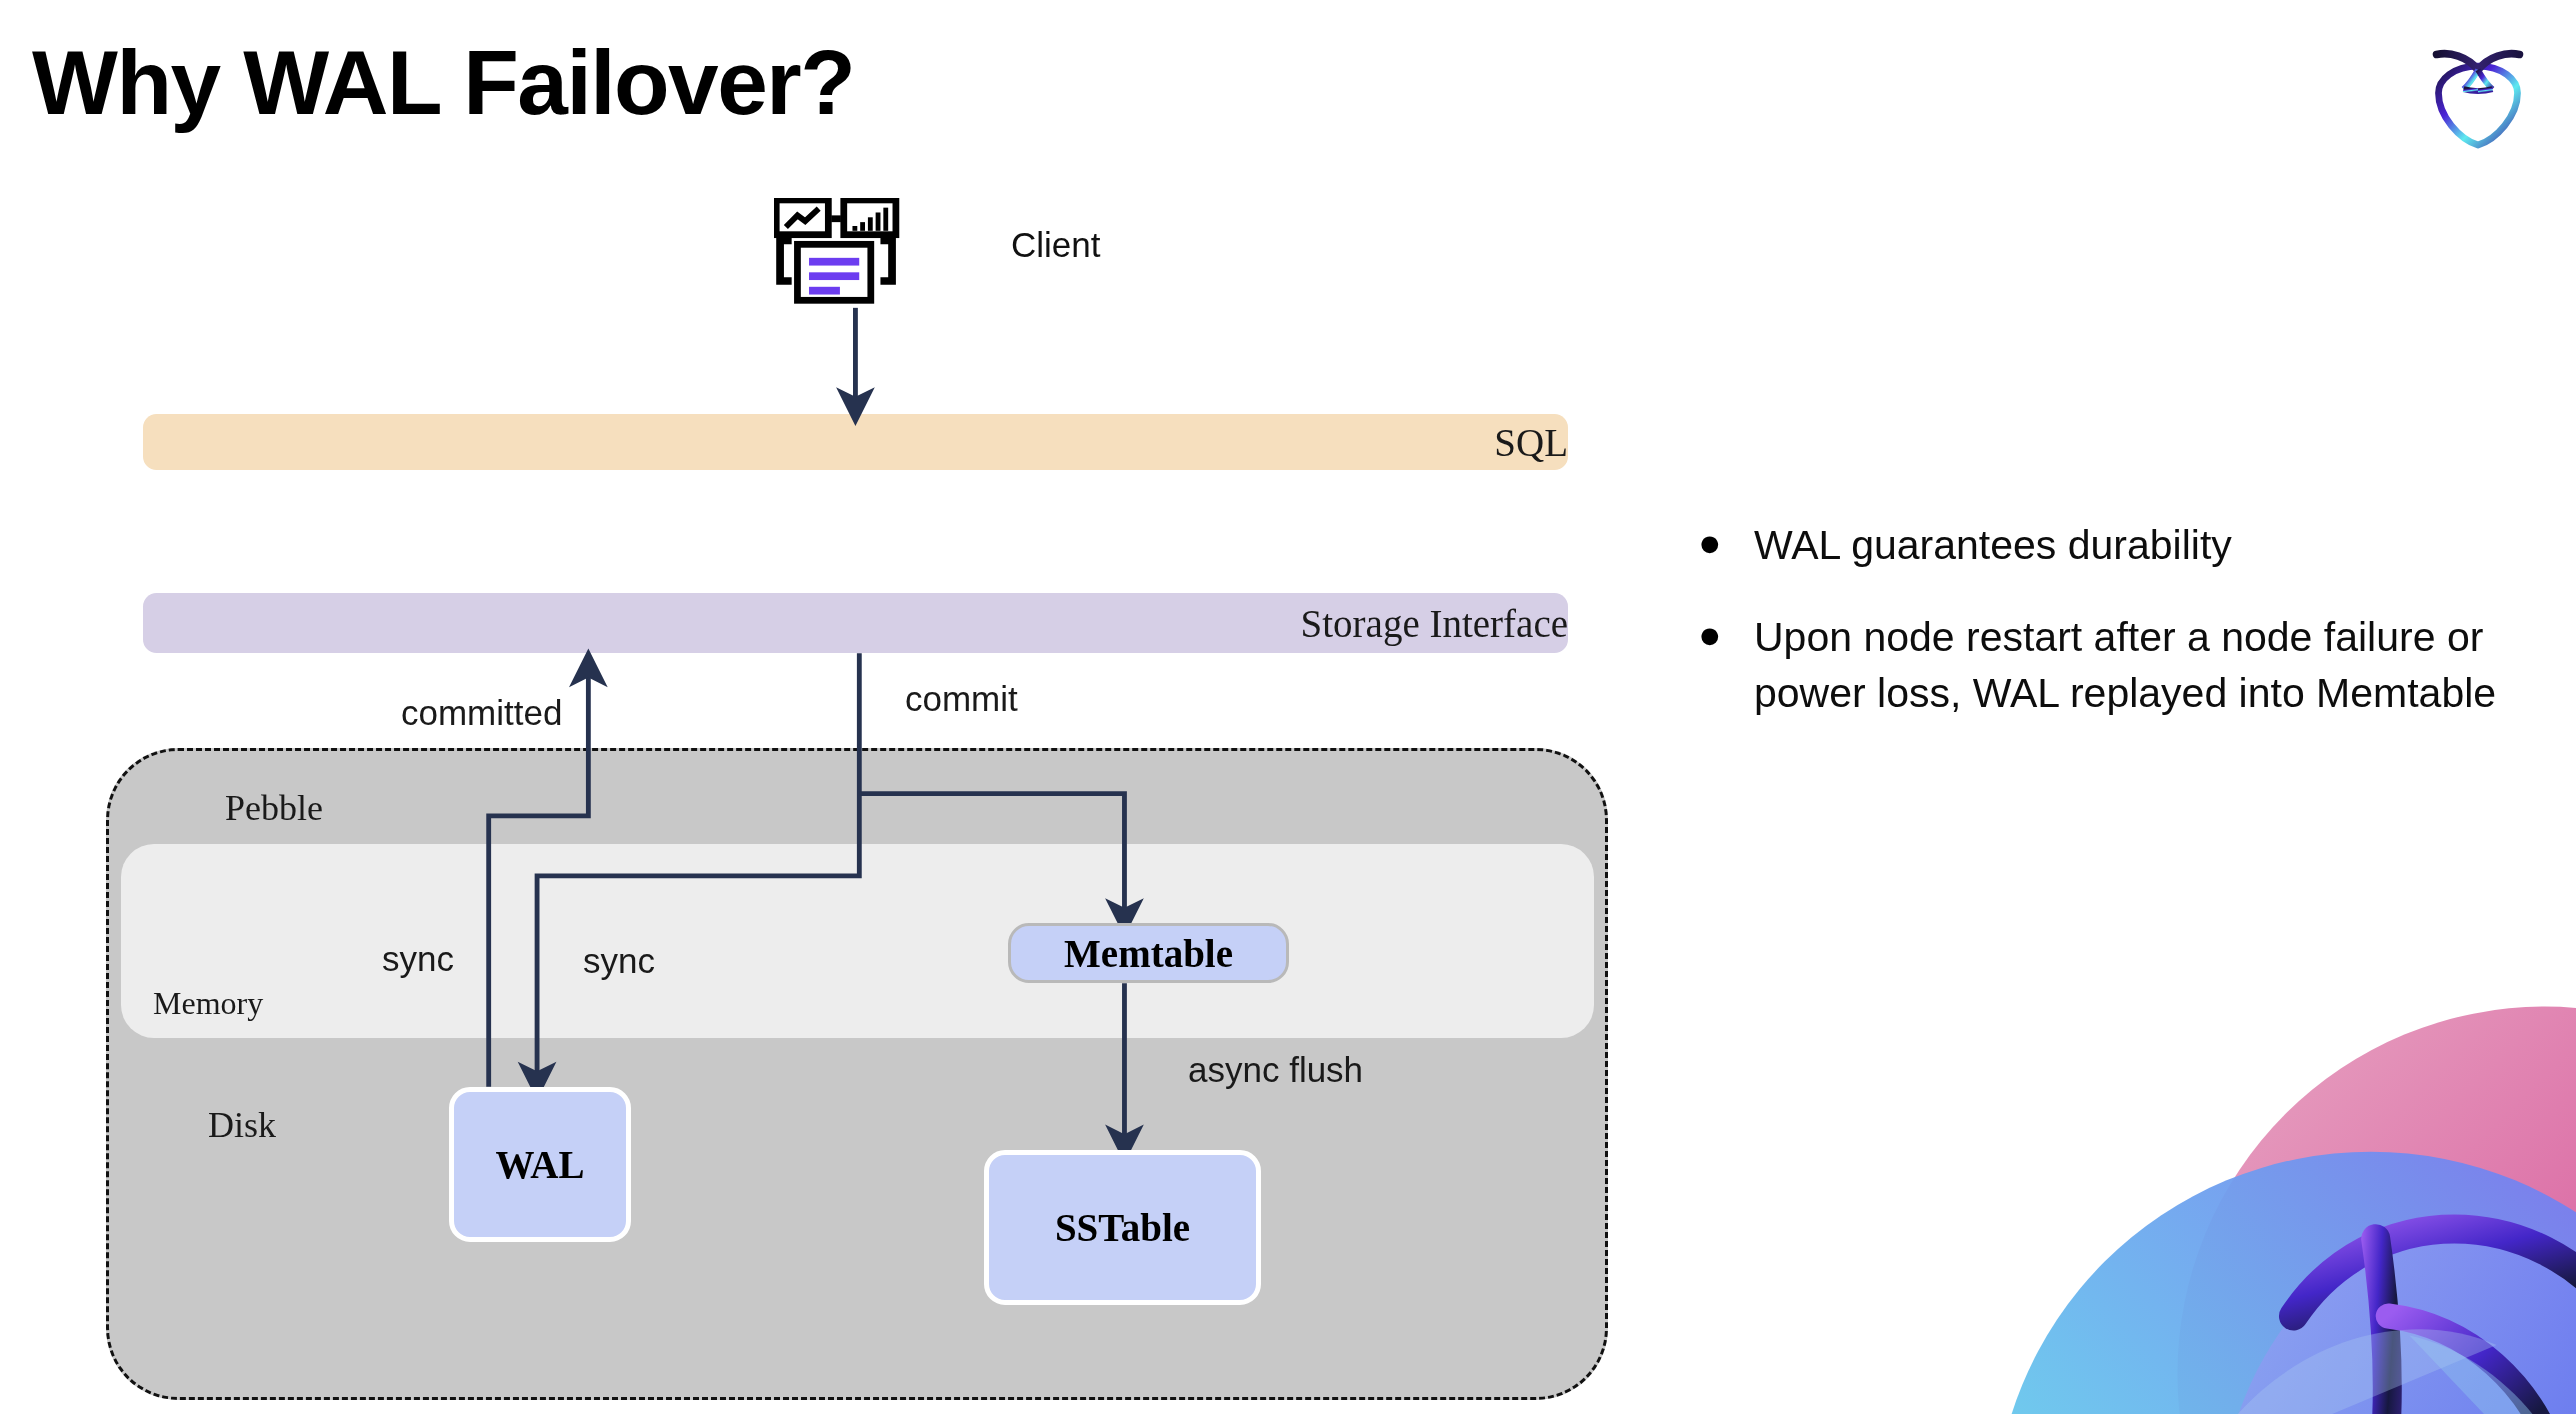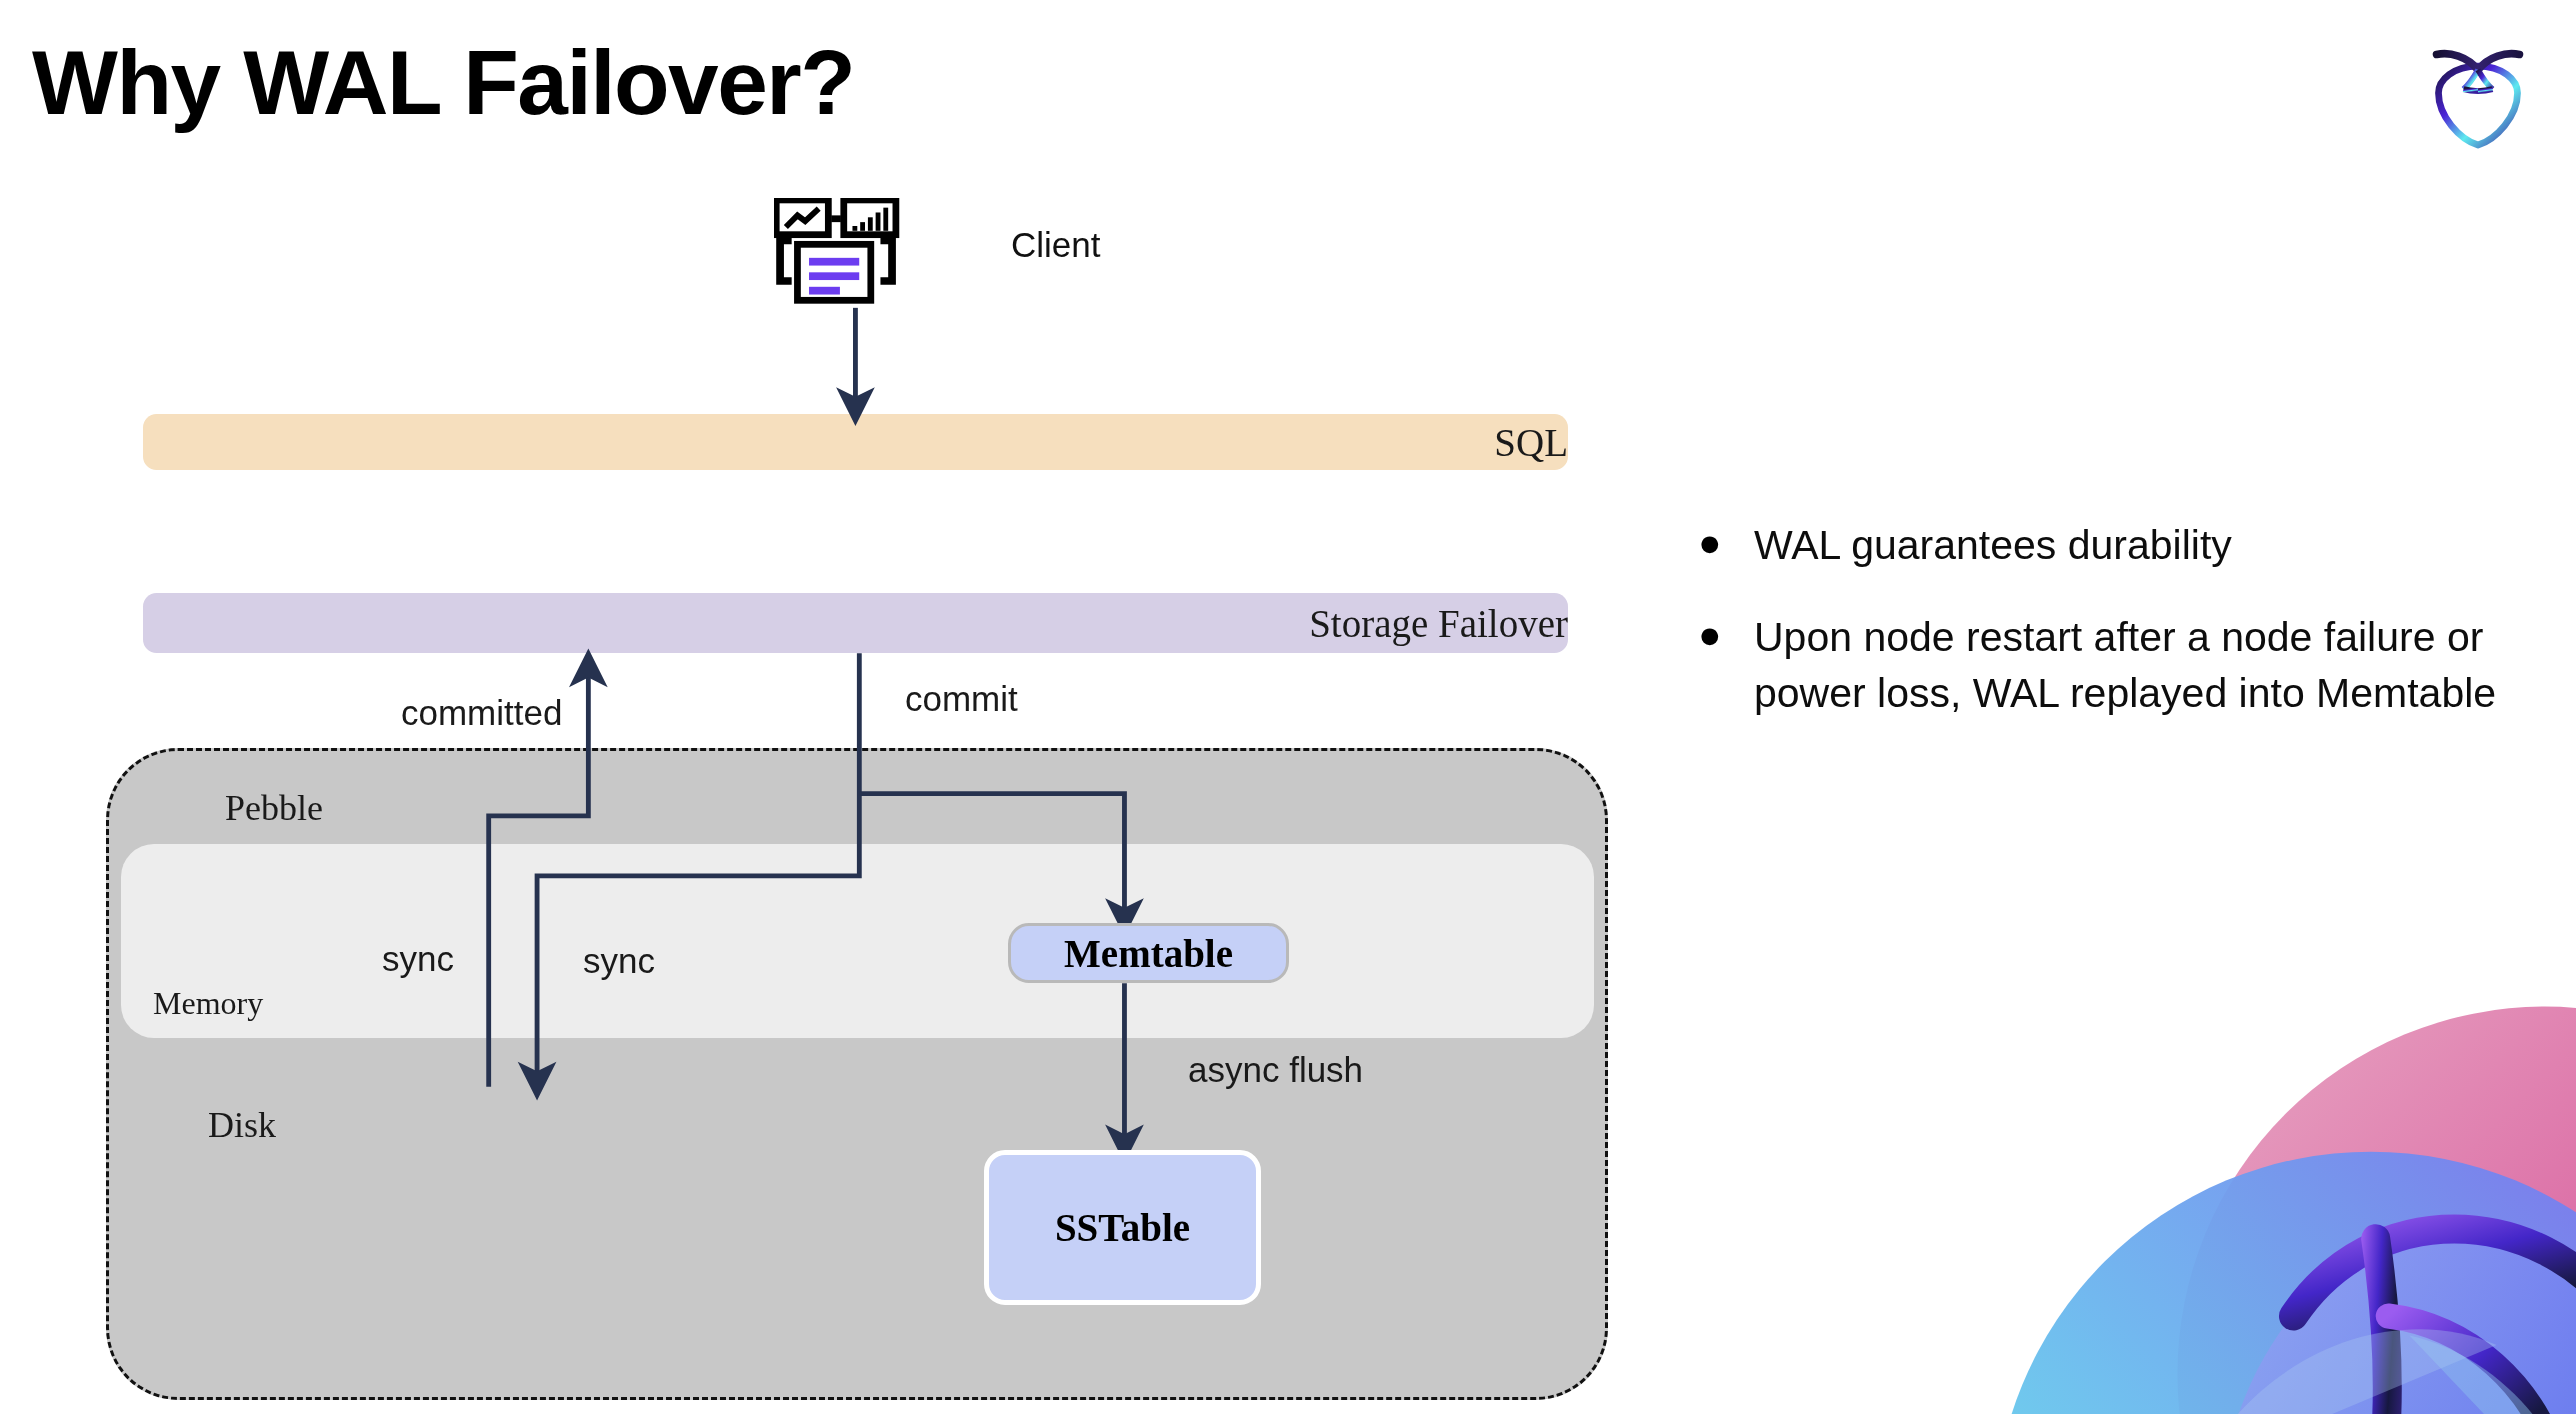--- a/index.html
+++ b/index.html
@@ -169,21 +169,21 @@
       <rect x="36" y="77" width="52" height="8" fill="#6c3df0"></rect>
       <rect x="36" y="92" width="32" height="8" fill="#6c3df0"></rect>
     </svg>
   </div>
   <div id="client-label">Client</div>
 
   <div class="layer" id="bar-sql">
     <span>SQL</span>
   </div>
   <div class="layer" id="bar-storage">
-    <span>Storage Failover</span>
+    <span>Storage Interface</span>
   </div>
 
   <div id="pebble"></div>
   <div id="memory"></div>
   <div id="pebble-label">Pebble</div>
   <div id="memory-label">Memory</div>
   <div id="disk-label">Disk</div>
 
   <svg id="arrows" viewBox="0 0 2662 1462" width="2576" height="1415">
     <defs>
@@ -198,20 +198,23 @@
 
     <path d="M888 675 L888 905 L555 905 L555 1117" fill="none" stroke="#26324f" stroke-width="5" marker-end="url(#ah)"></path>
 
     <path d="M888 820 L1162 820 L1162 948" fill="none" stroke="#26324f" stroke-width="5" marker-end="url(#ah)"></path>
 
     <line x1="1162" y1="1016" x2="1162" y2="1182" stroke="#26324f" stroke-width="5" marker-end="url(#ah)"></line>
   </svg>
 
   <div class="node" id="node-memtable">
     <span>Memtable</span>
+  </div>
+  <div class="node" id="node-wal">
+    <span>WAL</span>
   </div>
   <div class="node" id="node-sstable">
     <span>SSTable</span>
   </div>
 
   <div class="flow-label" id="lbl-committed">committed</div>
   <div class="flow-label" id="lbl-commit">commit</div>
   <div class="flow-label" id="lbl-sync-left">sync</div>
   <div class="flow-label" id="lbl-sync-right">sync</div>
   <div class="flow-label" id="lbl-asyncflush">async flush</div>

